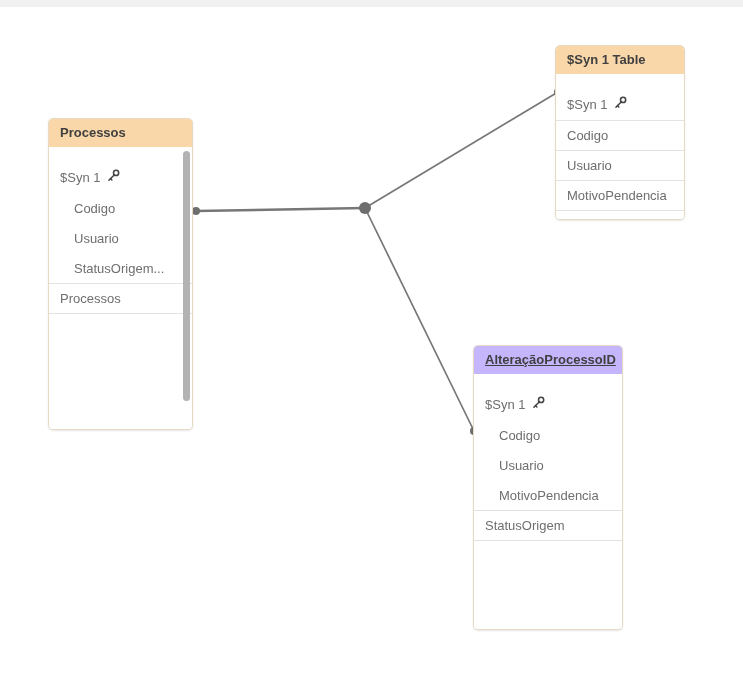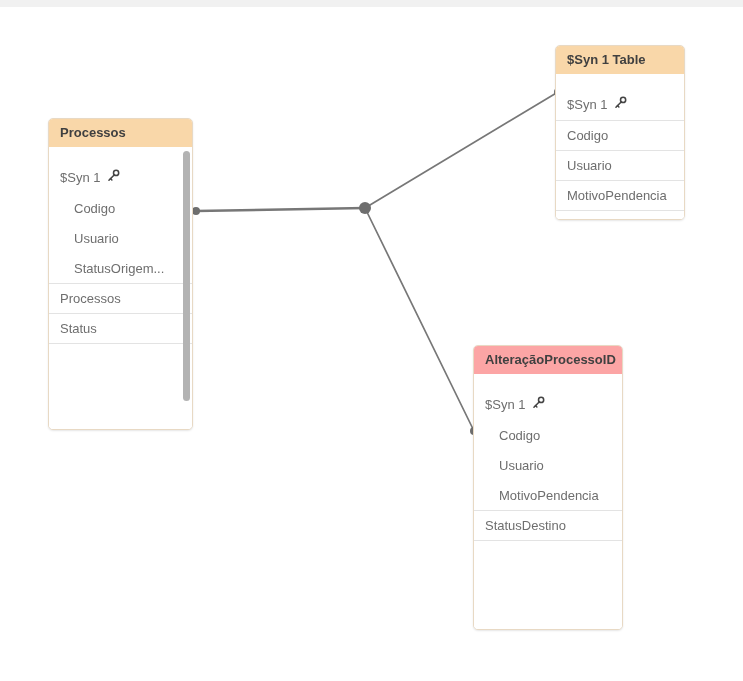--- a/index.html
+++ b/index.html
@@ -49,21 +49,21 @@
     font-size: 13px;
     font-weight: bold;
     color: #404040;
     padding: 0 11px;
     height: 28px;
     line-height: 28px;
     white-space: nowrap;
     overflow: hidden;
   }
   .hdr-light { background: #f9d7a9; }
-  .hdr-strong { background: #fca5a5; }
+  .hdr-strong { background: #c4b5fd; text-decoration: underline; }
   .rows-area {
     position: relative;
     background: #ffffff;
   }
   .rows-clip {
     overflow: hidden;
     position: relative;
   }
   .row {
     font-size: 13px;
@@ -131,21 +131,20 @@
           <div class="rows-clip" style="height: 283px;">
             <div class="row first"><span>$Syn 1</span><span class="keyicon"><svg width="13" height="13" viewBox="0 0 16 16">
                   <circle cx="11.2" cy="4.8" r="3.2" fill="none" stroke="#444" stroke-width="1.9"></circle>
                   <path d="M9.1 7.1 L2.4 13.8" stroke="#444" stroke-width="1.9" stroke-linecap="round"></path>
                   <path d="M4.3 11.9 L6.0 13.6" stroke="#444" stroke-width="1.9" stroke-linecap="round"></path>
                 </svg></span></div>
             <div class="row no-rule sub"><span>Codigo</span></div>
             <div class="row no-rule sub"><span>Usuario</span></div>
             <div class="row no-rule sub"><span>StatusOrigem...</span></div>
             <div class="row"><span>Processos</span></div>
-            <div class="row"><span>Status</span></div>
             <div class="row-end"></div>
           </div>
           <div class="scrollbar-track"></div>
           <div class="scrollbar-thumb" style="top: 4px; height: 250px; background: rgb(179, 179, 179);"></div>
         </div>
       </div>
       <div class="table-box" style="left: 555px; top: 45px; width: 130px; height: 175px;">
         <div class="tbl-header hdr-light">$Syn 1 Table</div>
         <div class="rows-area">
           <div class="rows-clip" style="height: 146px;">
@@ -166,20 +165,20 @@
         <div class="rows-area">
           <div class="rows-clip" style="height: 256px;">
             <div class="row first"><span>$Syn 1</span><span class="keyicon"><svg width="13" height="13" viewBox="0 0 16 16">
                   <circle cx="11.2" cy="4.8" r="3.2" fill="none" stroke="#444" stroke-width="1.9"></circle>
                   <path d="M9.1 7.1 L2.4 13.8" stroke="#444" stroke-width="1.9" stroke-linecap="round"></path>
                   <path d="M4.3 11.9 L6.0 13.6" stroke="#444" stroke-width="1.9" stroke-linecap="round"></path>
                 </svg></span></div>
             <div class="row no-rule sub"><span>Codigo</span></div>
             <div class="row no-rule sub"><span>Usuario</span></div>
             <div class="row no-rule sub"><span>MotivoPendencia</span></div>
-            <div class="row"><span>StatusDestino</span></div>
+            <div class="row"><span>StatusOrigem</span></div>
             <div class="row-end"></div>
           </div>
         </div>
       </div>
     </div>
 
 </div>
 
 </body></html>

